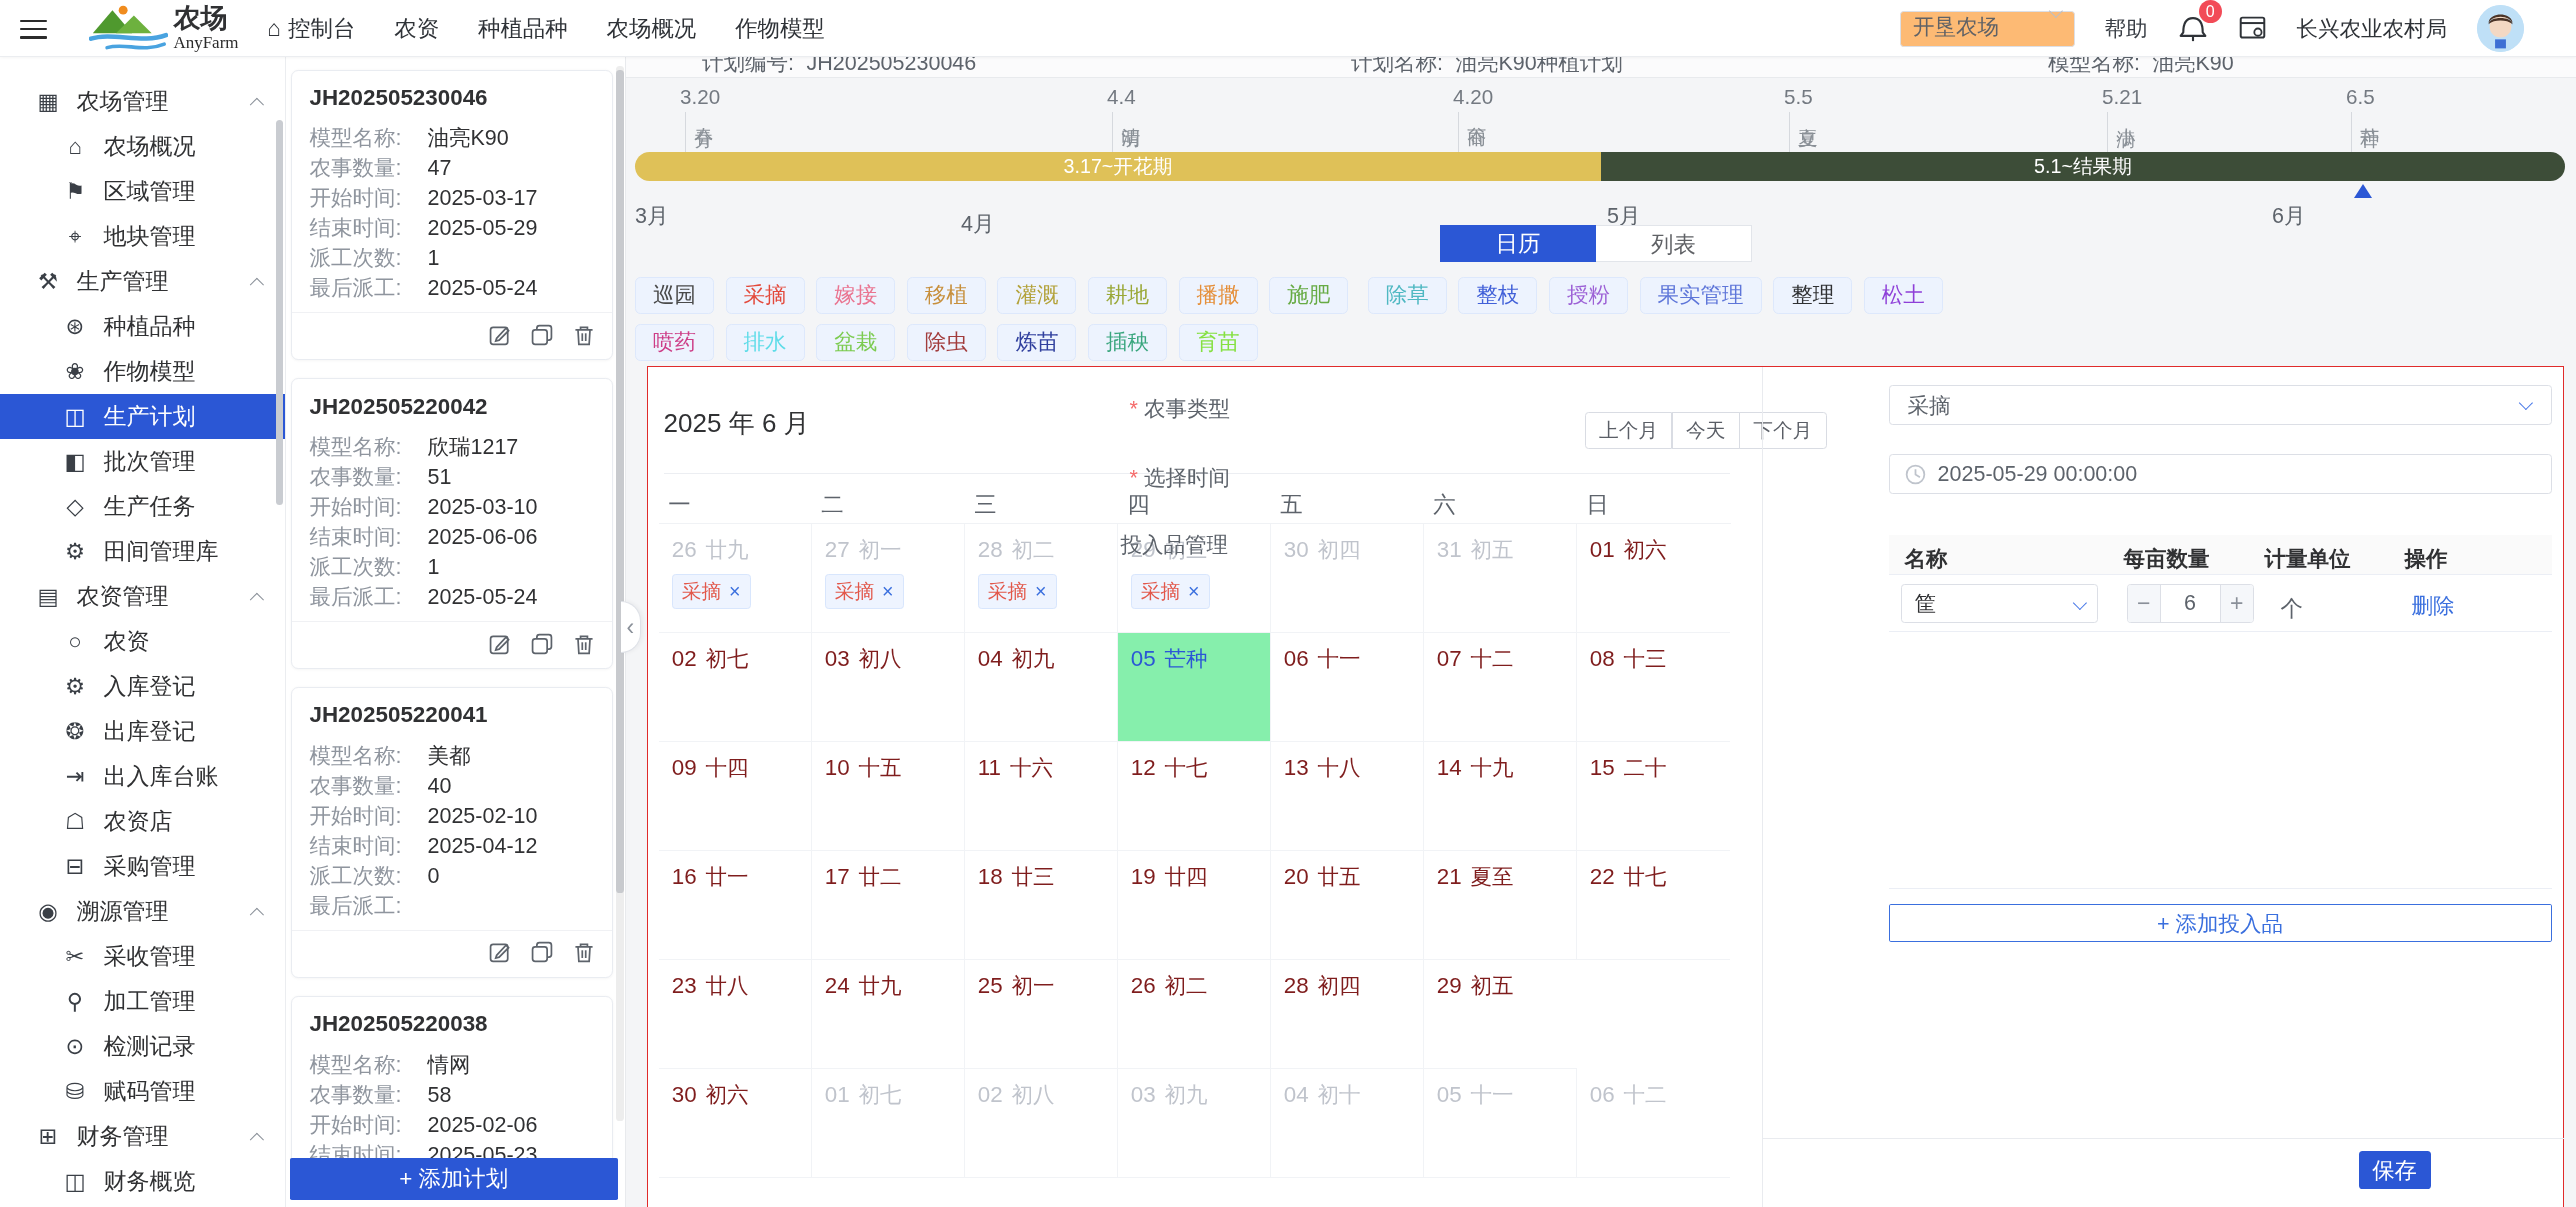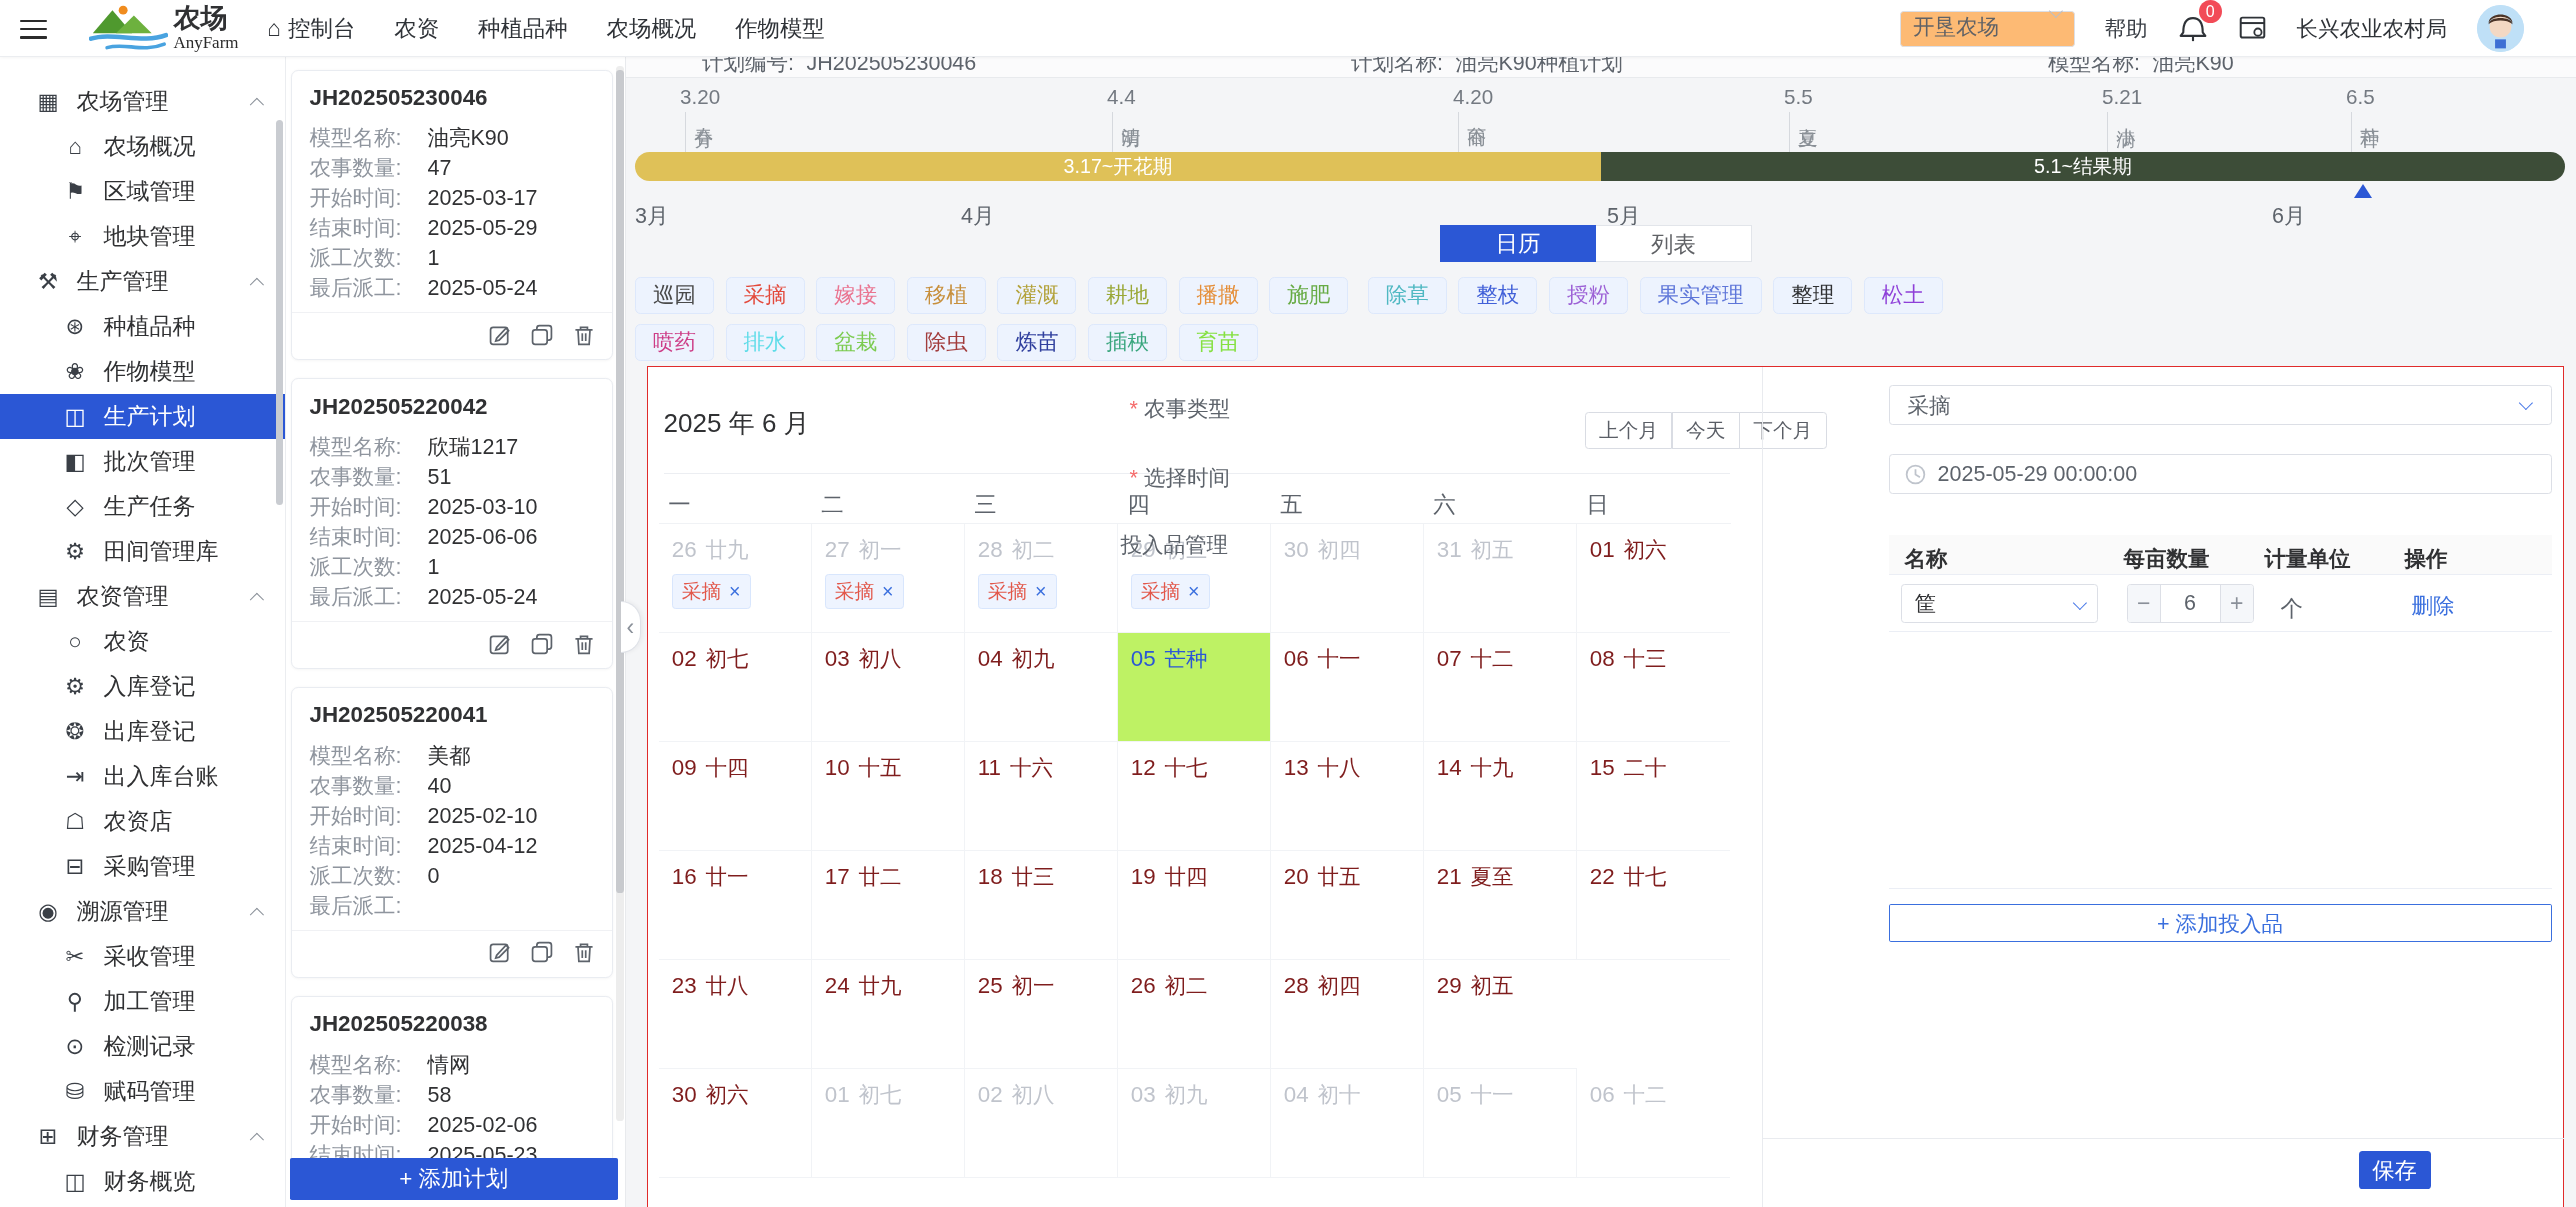--- a/index.html
+++ b/index.html
@@ -104,21 +104,21 @@
   #cal-head-divider{position:absolute;left:16px;top:106px;width:1066px;height:0.9px;background:#eceef2}
   #weekdays{position:absolute;left:11.6px;top:122px;display:flex}
   .wd{width:153px;font-size:22.4px;color:#5d636b;padding-left:9px}
   #cal-grid{position:absolute;left:11.6px;top:156px;width:1072px;border-top:0.9px solid #f0f2f5}
   .cal-row{display:flex}
   .cal-cell{width:153px;height:109px;border-right:0.9px solid #f1f3f6;border-bottom:0.9px solid #f1f3f6;
     padding:10.7px 0 0 12.5px;font-size:22.4px;color:#7f1d1d;cursor:pointer}
   .cal-cell:last-child{border-right:none}
   .cc-lunar{margin-left:9px;font-size:21.5px}
   .cc-muted{color:#c0c4cc}
-  .cc-today{background:#bef264;color:#2b57d5}
+  .cc-today{background:#86efac;color:#2b57d5}
   .cell-tag{display:inline-flex;align-items:center;gap:8px;margin-top:10.7px;background:#eef4ff;
     border:0.9px solid #d8e6fd;border-radius:3.6px;padding:2.7px 9px;font-size:19.7px;cursor:pointer}
   .ct-label{color:#e2574a}
   .ct-x{color:#3a6fde;font-size:19.7px;cursor:pointer}
   #panel-divider{position:absolute;left:1114px;top:0;width:0.9px;height:903px;background:#e9ebef}
   
   .form-label{position:absolute;font-size:21.5px;color:#5d636b;white-space:nowrap}
   .req::before{content:"* ";color:#f56c6c}
   .input-box{position:absolute;left:1241px;width:663px;height:40px;border:0.9px solid #dcdfe6;
     border-radius:3.6px;background:#fff;display:flex;align-items:center;font-size:21.5px;color:#5d636b;cursor:pointer}
@@ -547,21 +547,21 @@
           </div>
         </div>
       </div>
     <div id="bars">
         <div class="phase" style="left: 0px; width: 966px; background: rgb(223, 193, 88);">3.17~开花期</div>
         <div class="phase" style="left: 966px; width: 964px; background: rgb(61, 77, 56);">5.1~结果期</div>
       </div>
     <div id="marker" style="left: 1728px;"></div>
     <div id="months">
         <span class="month-label" style="left: 9px;">3月</span>
-        <span class="month-label" style="left: 335px;">4月</span>
+        <span class="month-label" style="left: 335px; margin-top: 8px;">4月</span>
         <span class="month-label" style="left: 981px;">5月</span>
         <span class="month-label" style="left: 1646px;">6月</span>
       </div>
   </div>
 
   <div id="view-tabs">
     <div class="vtab vtab-active">日历</div>
     <div class="vtab vtab-plain">列表</div>
   </div>
 

